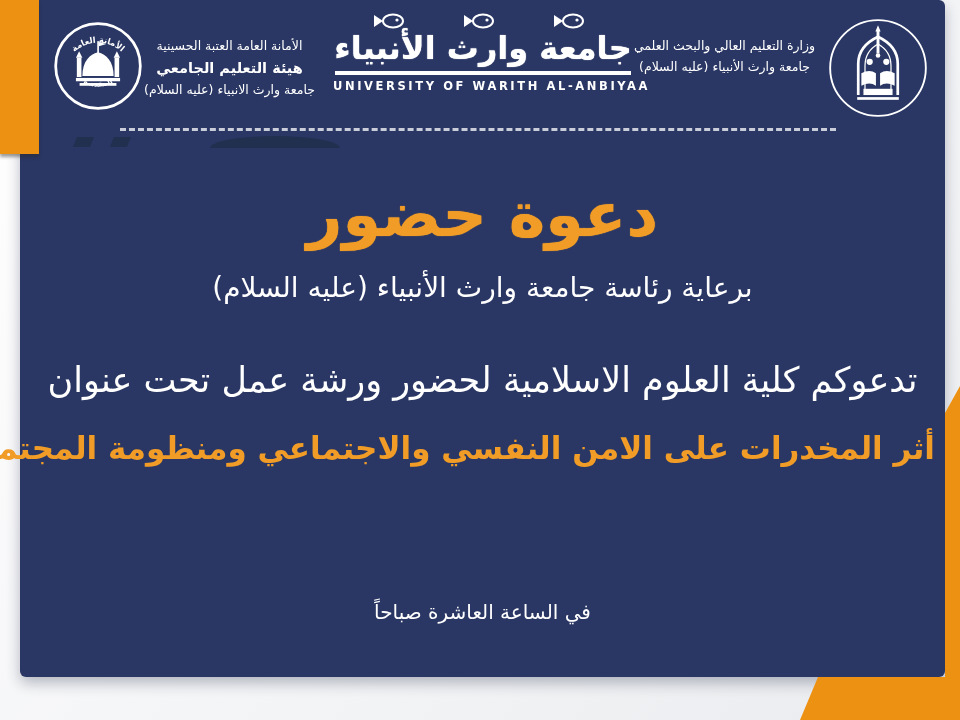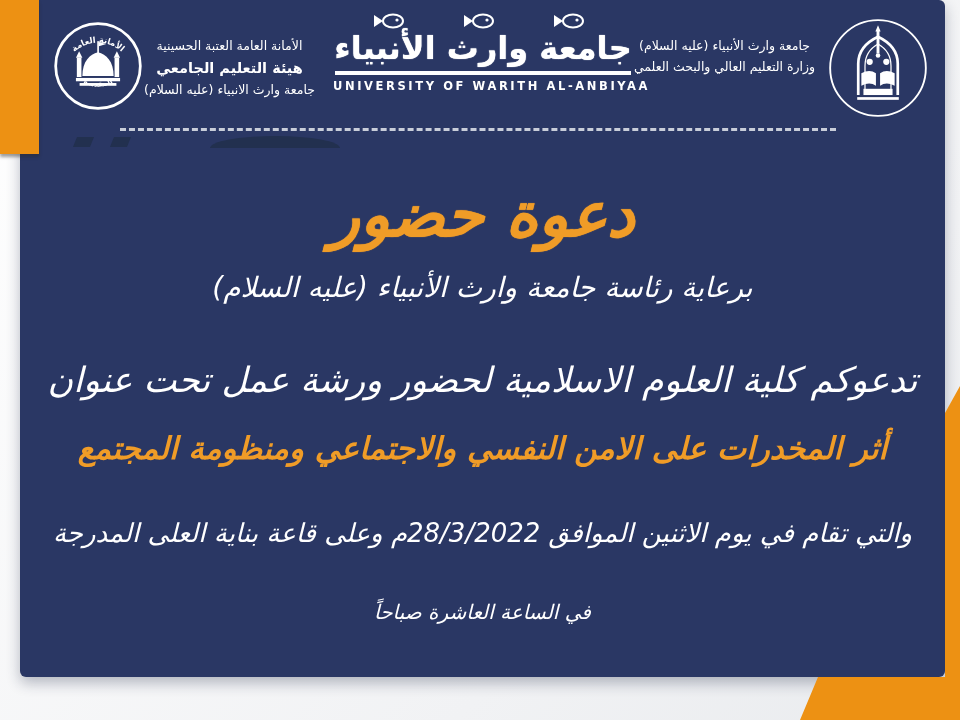--- a/index.html
+++ b/index.html
@@ -51,21 +51,21 @@
   .center-logo .callig {
     direction:rtl; font-size:32px; font-weight:bold; line-height:1.25;
     white-space:nowrap; text-shadow:0 0 1px #fff;
   }
   .center-logo .bar { height:3.5px; background:#fff; margin:3px 2px 4px 2px; }
   .center-logo .eng {
     font-size:11.5px; font-weight:bold; letter-spacing:2.6px; white-space:nowrap;
   }
 
   
-  .body-line { position:absolute; left:30px; width:905px; text-align:center; direction:rtl; white-space:nowrap;font-style:italic; }
+  .body-line { position:absolute; left:30px; width:905px; text-align:center; direction:rtl; white-space:nowrap; }
   .main-title     { top:178px; font-size:62px; font-weight:bold; color:#F09C27; text-shadow:0 0 1px #F09C27; }
   .patronage-line { top:271px; font-size:28px; color:#fff; }
   .invite-line    { top:360px; font-size:35px; color:#fff; }
   .workshop-title { top:430px; font-size:31px; font-weight:bold; color:#F09C27; }
   .schedule-line  { top:518px; font-size:26px; color:#fff; }
   .time-line      { top:600px; font-size:20px; color:#fff; }
 </style>
 </head>
 <body>
 
@@ -122,22 +122,22 @@
       <circle cx="39" cy="12" r="1.6" fill="#fff"></circle>
       <circle cx="129" cy="12" r="1.6" fill="#fff"></circle>
       <circle cx="219" cy="12" r="1.6" fill="#fff"></circle>
     </svg>
     <div class="callig">جامعة وارث الأنبياء</div>
     <div class="bar"></div>
     <div class="eng">UNIVERSITY OF WARITH AL-ANBIYAA</div>
   </div>
 
   <div class="hdr-block hdr-right">
+    <div class="hdr-line-sm">وزارة التعليم العالي والبحث العلمي</div>
     <div class="hdr-line-sm">جامعة وارث الأنبياء (عليه السلام)</div>
-    <div class="hdr-line-sm">وزارة التعليم العالي والبحث العلمي</div>
   </div>
 
   <svg class="logo-svg emblem-logo" viewBox="0 0 100 100">
     <circle cx="50" cy="50" r="46" fill="none" stroke="#fff" stroke-width="1.8"></circle>
 
     <rect x="48.6" y="14" width="2.8" height="22" fill="#fff"></rect>
     <path d="M47.5 15 l2.5 -6 2.5 6 z" fill="#fff"></path>
 
     <path d="M31 76 L31 46 Q31 29 50 20 Q69 29 69 46 L69 76" fill="none" stroke="#fff" stroke-width="2.6"></path>
     <path d="M37.5 76 L37.5 48 Q37.5 34 50 27 Q62.5 34 62.5 48 L62.5 76" fill="none" stroke="#fff" stroke-width="1.2"></path>
@@ -152,21 +152,20 @@
     <rect x="36" y="70" width="28" height="6" fill="#fff"></rect>
     <rect x="30" y="78" width="40" height="2.6" fill="#fff"></rect>
   </svg>
 
   <div class="dashed-line"></div>
 
   <div class="body-line main-title">دعوة حضور</div>
   <div class="body-line patronage-line">برعاية رئاسة جامعة وارث الأنبياء (عليه السلام)</div>
   <div class="body-line invite-line">تدعوكم كلية العلوم الاسلامية لحضور ورشة عمل تحت عنوان</div>
   <div class="body-line workshop-title">أثر المخدرات على الامن النفسي والاجتماعي ومنظومة المجتمع</div>
-  <div class="body-line schedule-line">والتي تقام في يوم الاثنين الموافق 28/3/2022م وعلى قاعة بناية العلى المدرجة</div>
   <div class="body-line time-line">في الساعة العاشرة صباحاً</div>
 
   <div class="orange-left-bar"></div>
   <svg class="orange-right-shape" viewBox="0 0 170 340">
     <polygon points="170,6 170,340 10,340 28,297 155,297 155,33" fill="#ED9113"></polygon>
   </svg>
 
 </div>
 
 </body></html>

